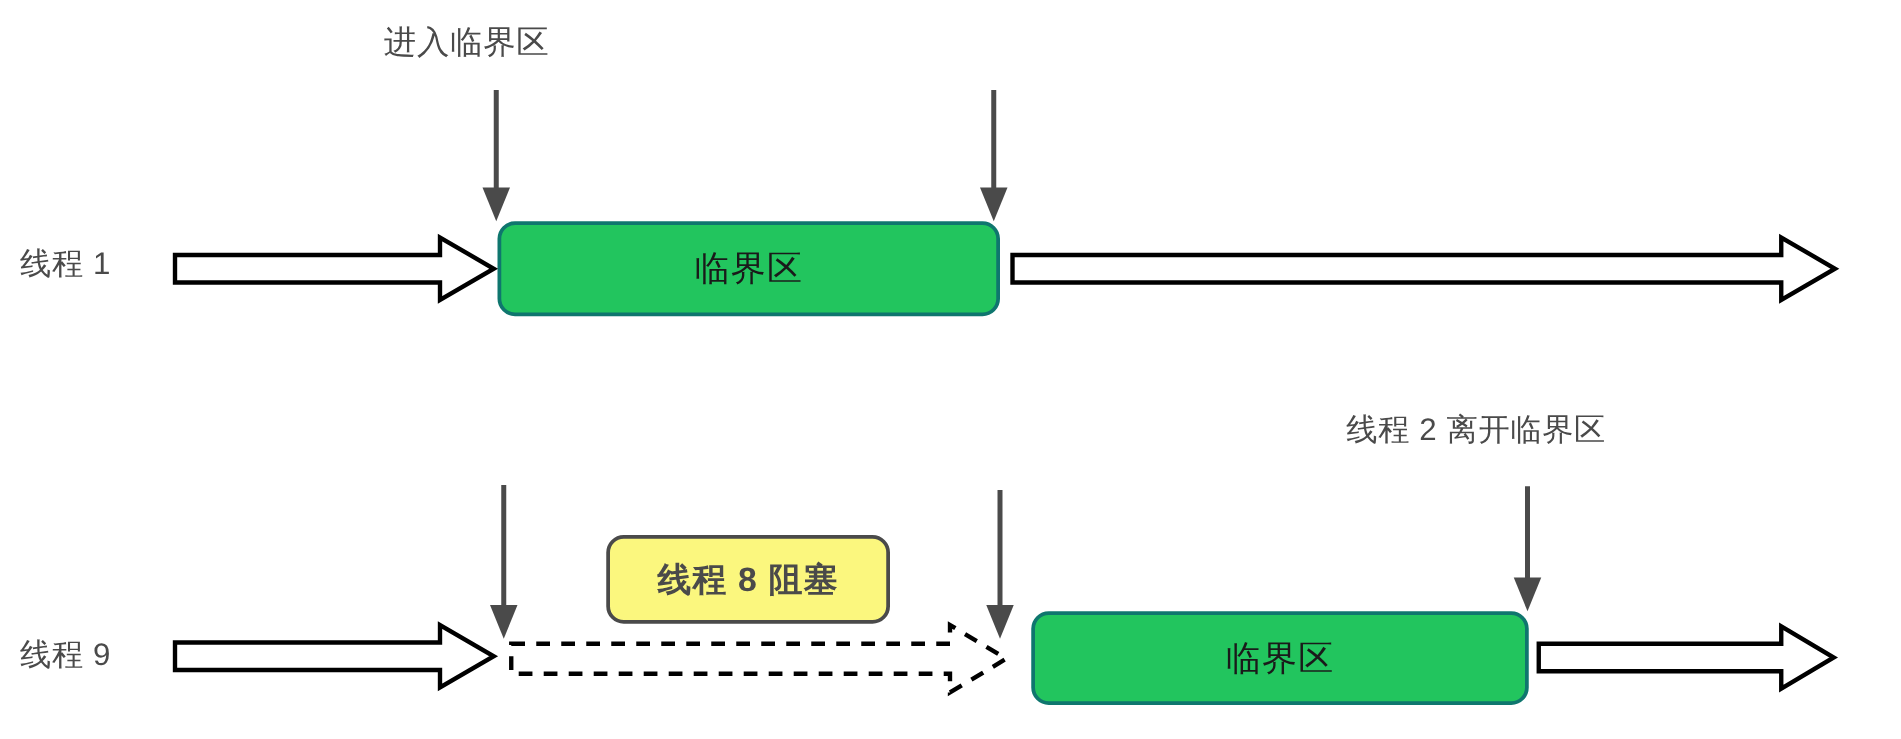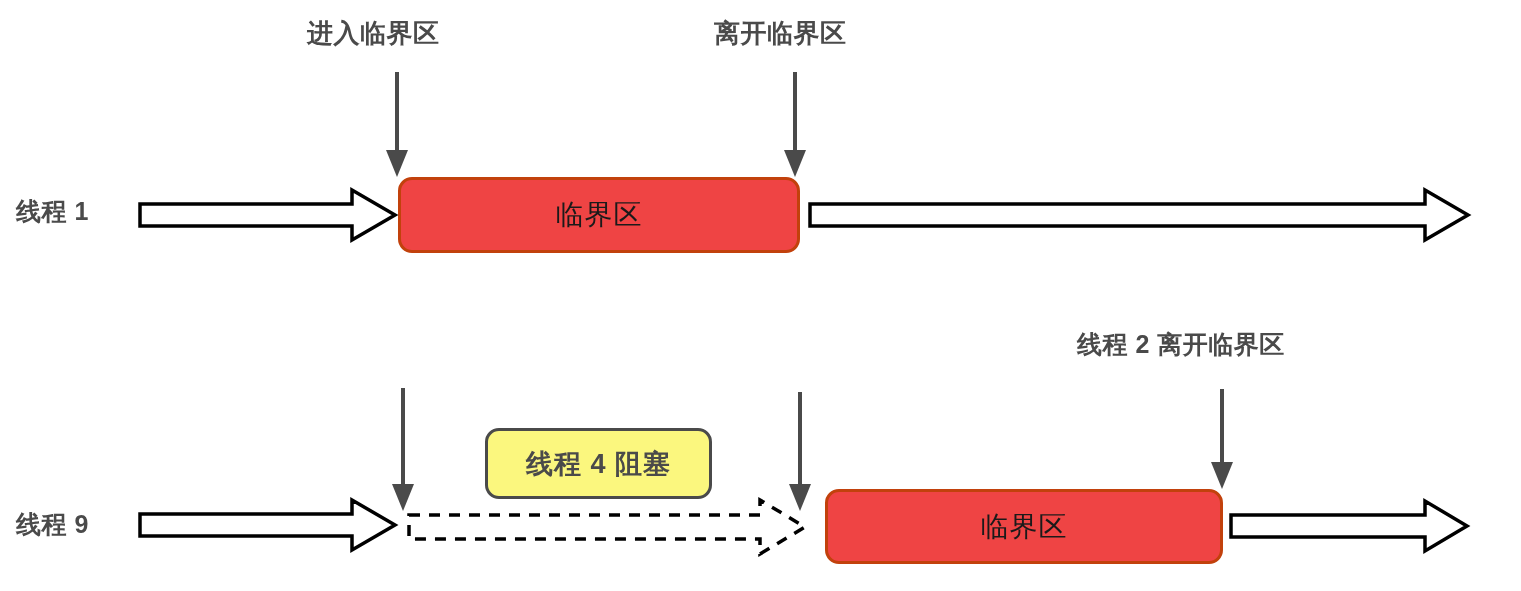--- a/index.html
+++ b/index.html
@@ -13,21 +13,21 @@
   #canvas {
     position: relative;
     width: 1521px;
     height: 591px;
     background: #ffffff;
     overflow: hidden;
   }
   .lbl {
     position: absolute;
     color: #4a4a4a;
-    font-weight: bold;
+    font-weight: normal;
     font-family: "Liberation Sans", "DejaVu Sans", sans-serif;
     white-space: pre;
     line-height: 1.22;
     letter-spacing: 0.5px;
   }
   .lbl.anno { font-size: 26px; }
   .lbl.thread { font-size: 25px; }
   .lbl.anno2 { font-size: 25px; }
 
   .boxtext {
@@ -40,22 +40,22 @@
     left: 0;
     top: 0;
     font-size: 28px;
     color: #1a1a1a;
     font-weight: normal;
     font-family: "Liberation Sans", "DejaVu Sans", sans-serif;
     letter-spacing: 1px;
   }
   .critbox {
     position: absolute;
-    background: #ef4444;
-    border: 3px solid #c2410c;
+    background: #22c55e;
+    border: 3px solid #0f766e;
     border-radius: 14px;
     box-sizing: border-box;
   }
   .blockbox {
     position: absolute;
     background: #fbf77e;
     border: 3px solid #4a4a4a;
     border-radius: 14px;
     box-sizing: border-box;
   }
@@ -74,37 +74,36 @@
     overflow: visible;
   }
 </style>
 </head>
 <body>
 
 <div id="canvas">
 
   <div class="lbl anno" style="left:307px; top:18px;">进入临界区</div>
 
-  <div class="lbl anno" style="left:714px; top:18px;">离开临界区</div>
 
   <div class="lbl thread" style="left:16px; top:196px;">线程 1</div>
 
   <div class="critbox" style="left:398px; top:177px; width:402px; height:76px;">
     <span class="boxtext">临界区</span>
   </div>
 
 
 
 
   <div class="lbl anno2" style="left:1077px; top:329px;">线程 2 离开临界区</div>
 
   <div class="lbl thread" style="left:16px; top:509px;">线程 9</div>
 
   <div class="blockbox" style="left:485px; top:428px; width:227px; height:71px;">
-    <span class="boxtext">线程 4 阻塞</span>
+    <span class="boxtext">线程 8 阻塞</span>
   </div>
 
   <div class="critbox" style="left:825px; top:489px; width:398px; height:75px;">
     <span class="boxtext">临界区</span>
   </div>
 
   <svg class="layer" viewBox="0 0 1521 591">
 
     <polygon points="140,204 352,204 352,190 395,215 352,240 352,226 140,226" fill="#ffffff" stroke="#000000" stroke-width="3.5" stroke-linejoin="miter"></polygon>
 

